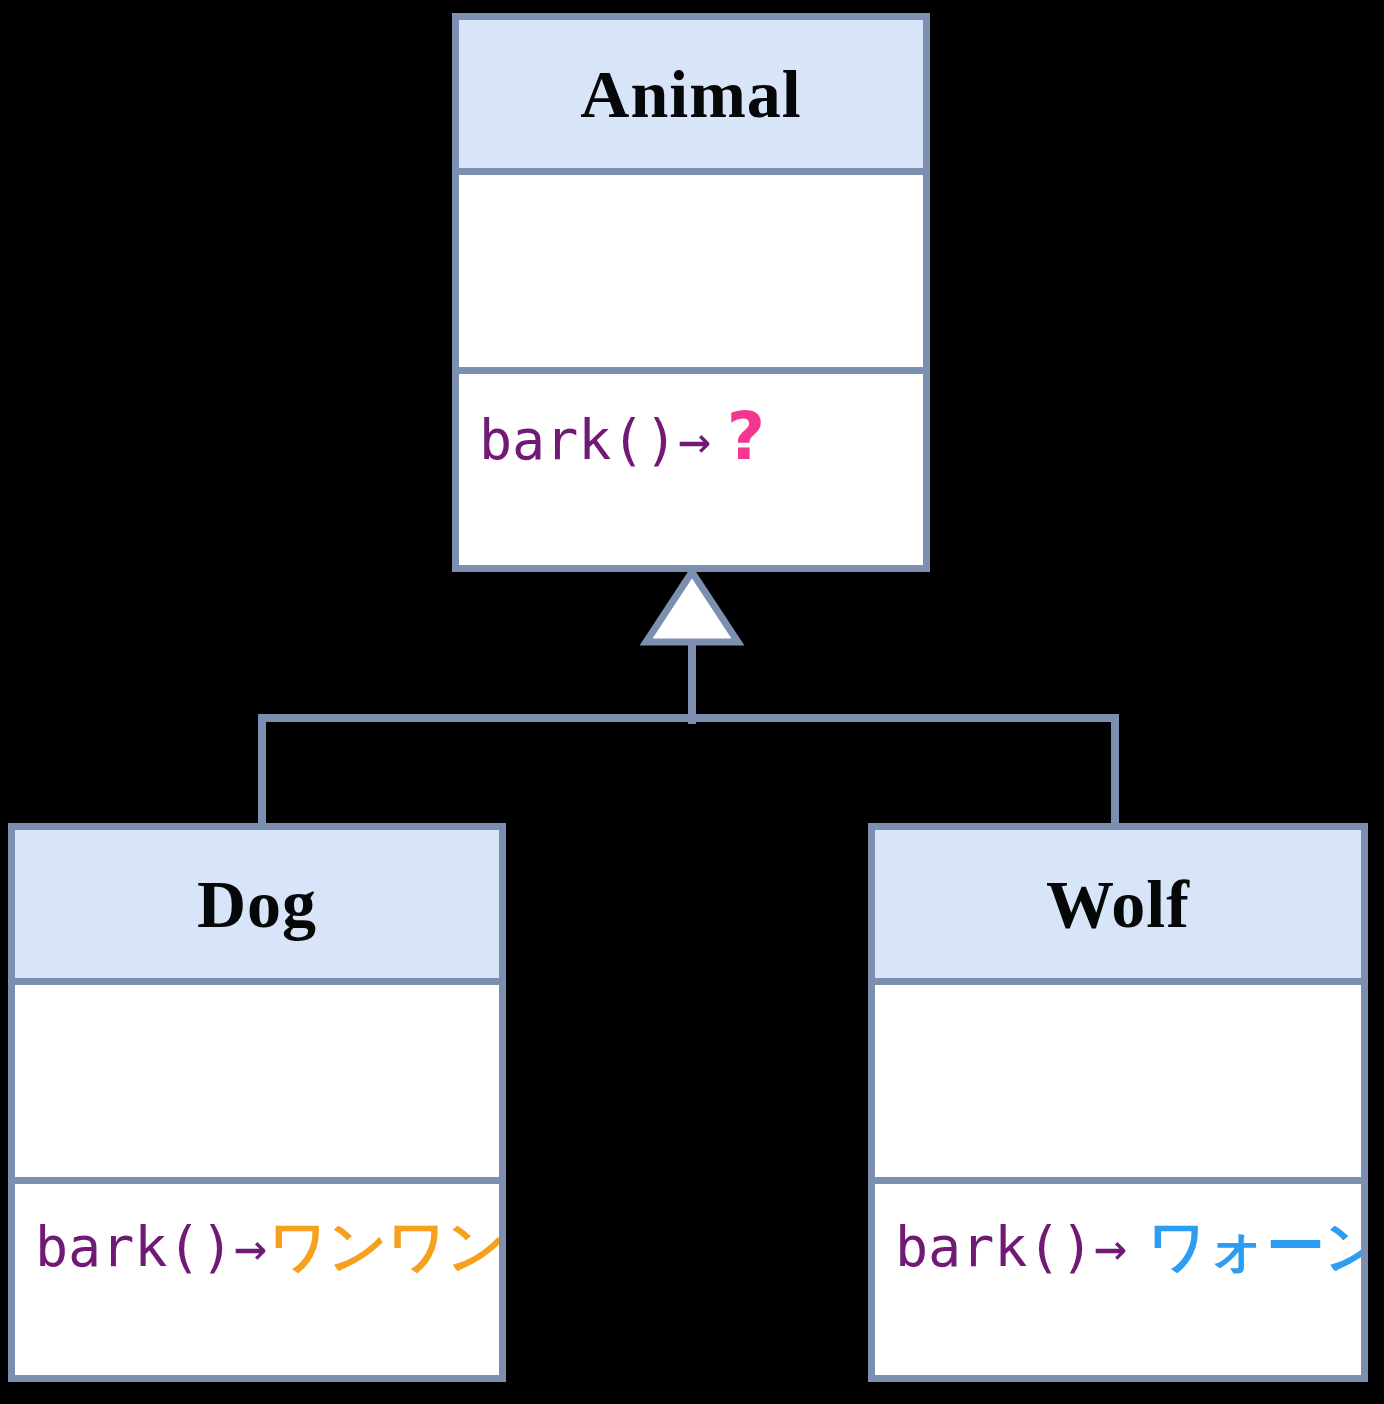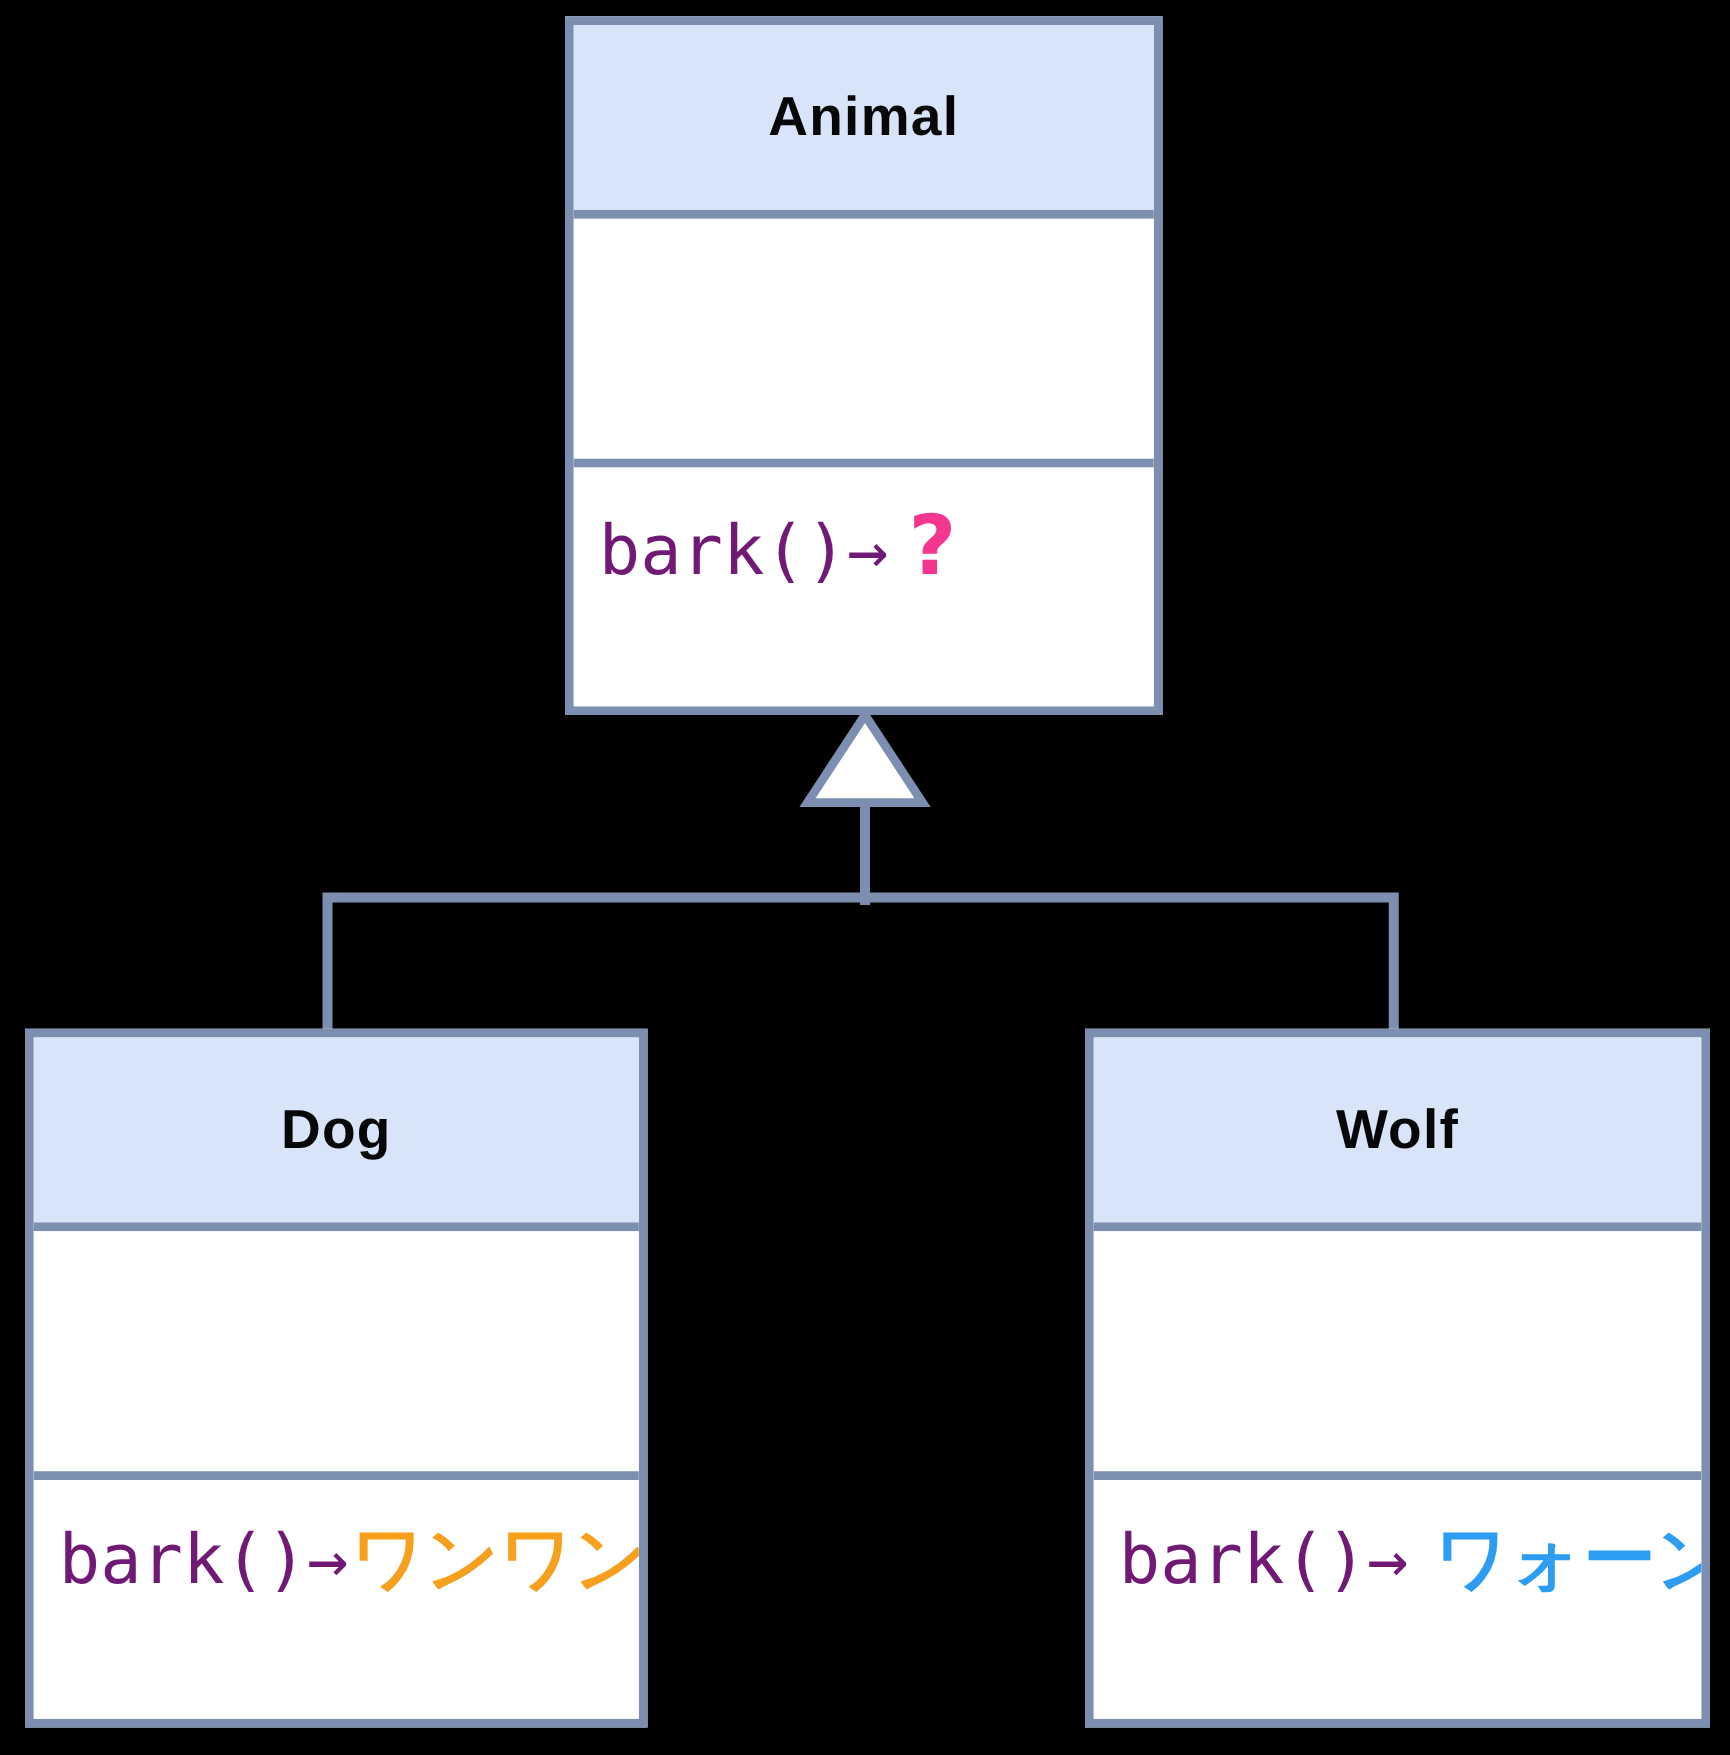--- a/index.html
+++ b/index.html
@@ -23,35 +23,35 @@
   }
   .class-box {
     position: absolute;
     box-sizing: border-box;
     border: 7px solid #7D8FB0;
     background: #ffffff;
     display: flex;
     flex-direction: column;
   }
   #box-animal { left: 452px; top: 13px;  width: 478px; height: 559px; }
-  #box-dog    { left: 20px;  top: 823px; width: 498px; height: 559px; }
+  #box-dog    { left: 8px;  top: 823px; width: 498px; height: 559px; }
   #box-wolf   { left: 868px; top: 823px; width: 500px; height: 559px; }
 
   .box-header {
     flex: 0 0 148px;
     background: #D8E4F7;
     border-bottom: 7px solid #7D8FB0;
     display: flex;
     align-items: center;
     justify-content: center;
   }
   .class-title {
-    font-family: Liberation Sans, sans-serif;
+    font-family: Liberation Serif, serif;
     font-weight: bold;
-    font-size: 44px;
+    font-size: 68px;
     color: #060709;
     letter-spacing: 1px;
   }
   .box-attrs {
     flex: 0 0 192px;
     background: #ffffff;
     border-bottom: 7px solid #7D8FB0;
   }
   .box-methods {
     flex: 1;

